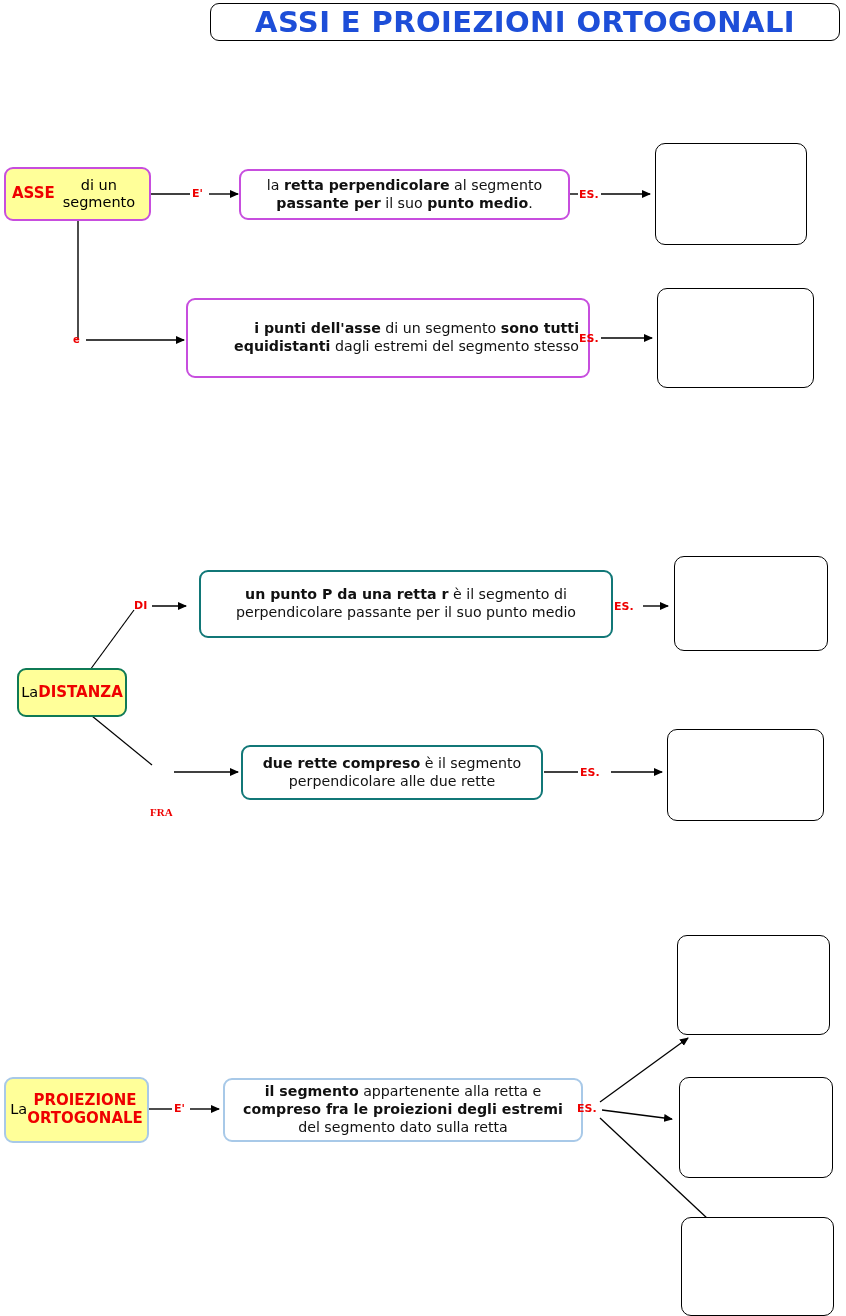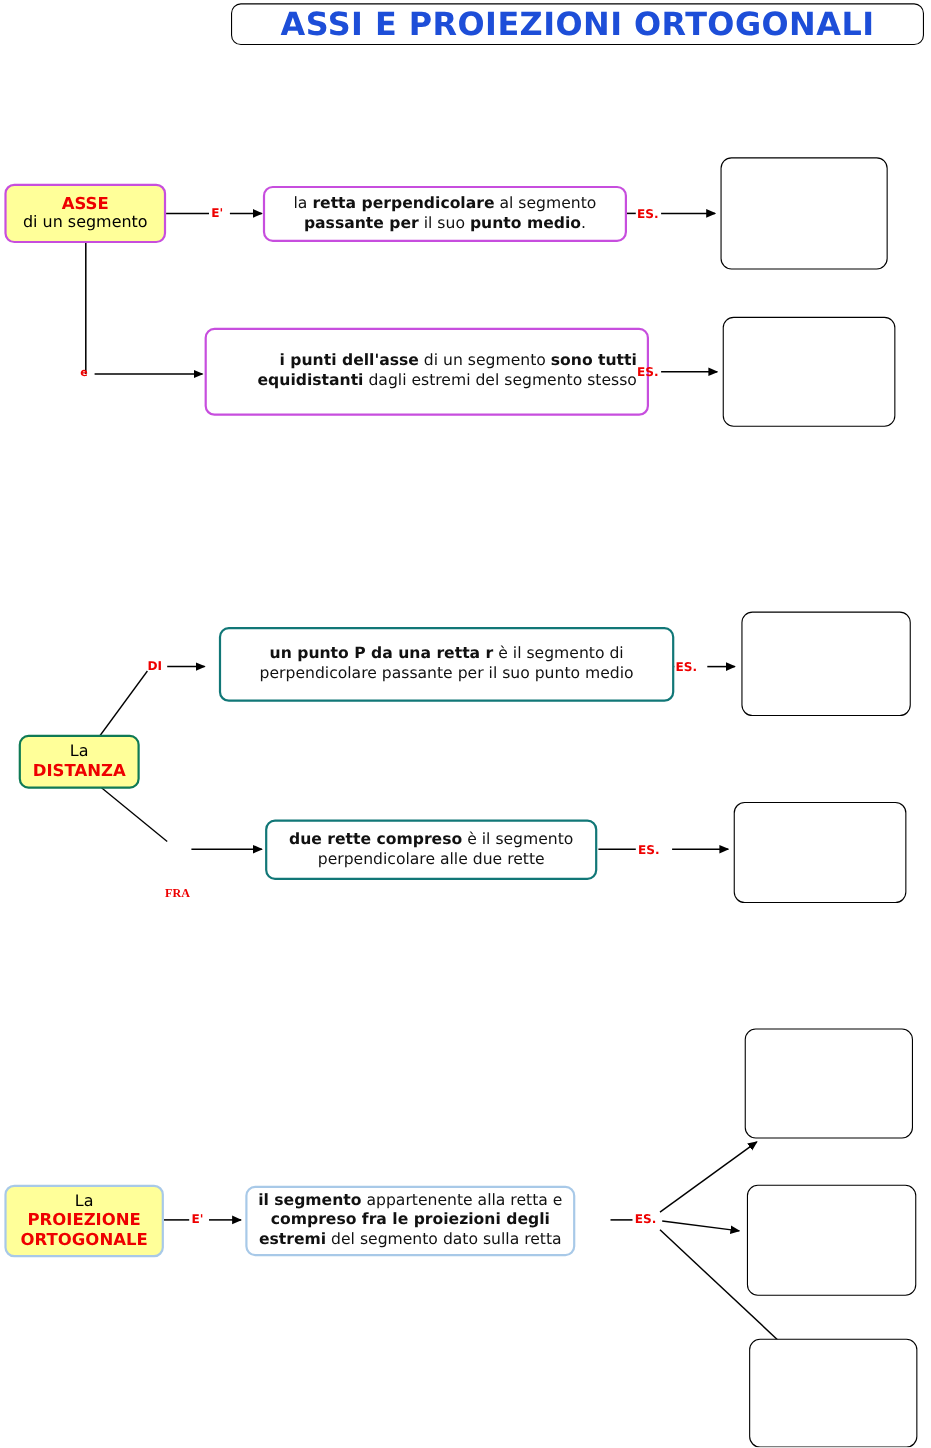--- a/index.html
+++ b/index.html
@@ -48,21 +48,21 @@
     letter-spacing: 0.4px;
     line-height: 1;
     white-space: nowrap;
   }
 
   
   .node {
     position: absolute;
     box-sizing: border-box;
     display: flex;
-    flex-direction: column;
+    flex-direction: row;
     align-items: center;
     justify-content: center;
     text-align: center;
   }
   .concept {
     background: #ffff99;
     border-radius: 9px;
     padding: 4px 6px;
   }
   .concept .lead {
@@ -211,21 +211,21 @@
   <div class="edge-label" style="left:580px; top:767px;">ES.</div>
   <div class="blank" style="left:667px; top:729px; width:157px; height:92px;"></div>
 
   <div class="node concept border-blue" style="left:4px; top:1077px; width:145px; height:66px;">
     <span class="lead">La</span>
     <span class="key">PROIEZIONE<br>ORTOGONALE</span>
   </div>
 
   <div class="edge-label" style="left:174px; top:1103px;">E'</div>
 
-  <div class="node def border-blue" style="left:223px; top:1078px; width:300px; height:64px;">
+  <div class="node def border-blue" style="left:223px; top:1078px; width:360px; height:64px;">
     <span><b>il segmento</b> appartenente alla retta e <b>compreso fra le proiezioni degli estremi</b> del segmento dato sulla retta</span>
   </div>
 
   <div class="edge-label" style="left:577px; top:1103px;">ES.</div>
 
   <div class="blank" style="left:677px; top:935px; width:153px; height:100px;"></div>
   <div class="blank" style="left:679px; top:1077px; width:154px; height:101px;"></div>
   <div class="blank" style="left:681px; top:1217px; width:153px; height:99px;"></div>
 
 </div>

